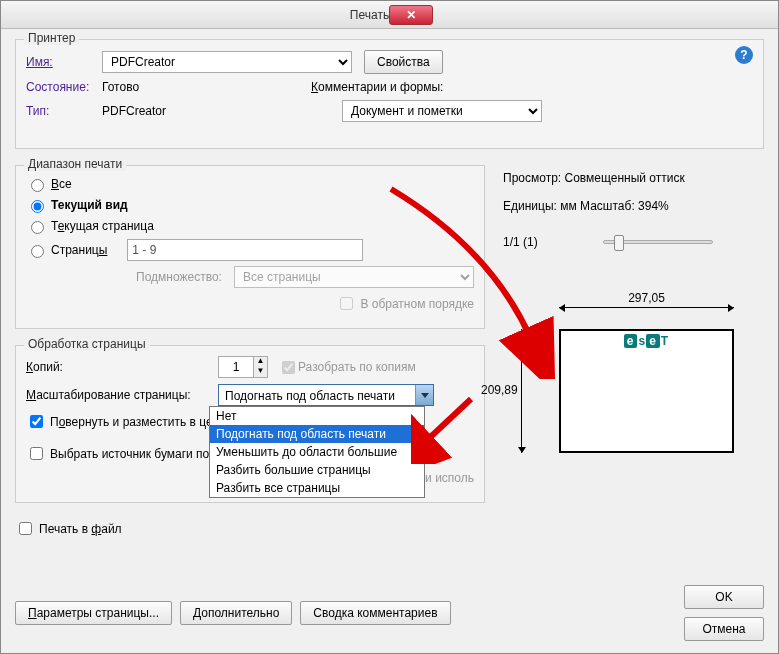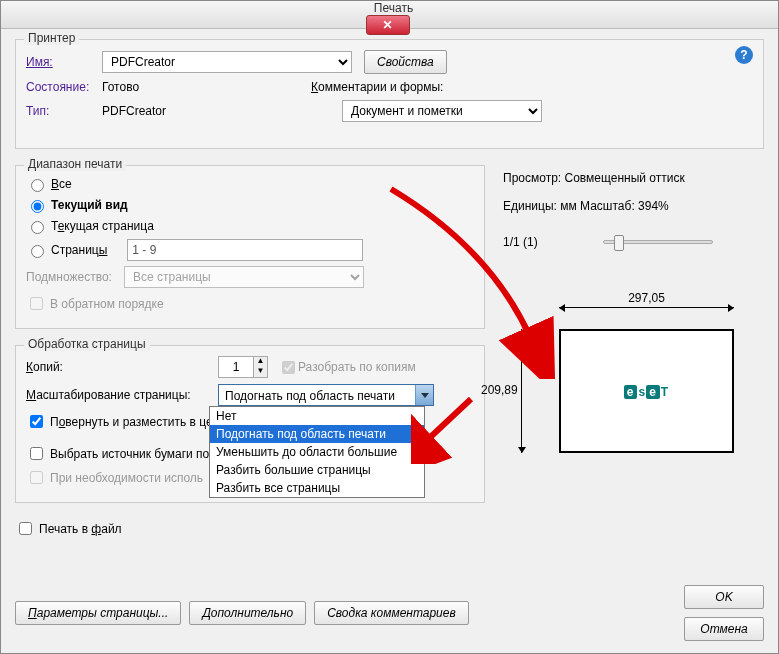--- a/index.html
+++ b/index.html
@@ -1,39 +1,39 @@
 <!DOCTYPE html>
 <html><head>
 <meta charset="utf-8">
 <style>
   * { box-sizing: border-box; font-family: "Segoe UI", Tahoma, sans-serif; font-size: 12px; }
   body { margin: 0; background: #f0f0f0; width: 779px; height: 654px; overflow: hidden; }
   .window { width: 779px; height: 654px; background: #f0f0f0; border: 1px solid #888; position: relative; }
-  .titlebar { height: 28px; background: linear-gradient(#f6f6f6,#e0e0e0); display: flex; align-items: center; justify-content: flex-start; border-bottom: 1px solid #bbb; flex-direction: column; }
+  .titlebar { height: 28px; background: linear-gradient(#f6f6f6,#e0e0e0); display: flex; align-items: center; justify-content: center; border-bottom: 1px solid #bbb; }
   .titlebar .title { padding-left: 8px; color: #333; }
   .close-btn { width: 44px; height: 20px; margin-right: 4px; background: linear-gradient(#e78,#c23); color: #fff; text-align: center; border-radius: 3px; border: 1px solid #933; line-height: 18px; font-weight: bold; cursor: pointer; }
   .content { padding: 10px 14px 60px 14px; height: calc(100% - 28px); position: relative; }
   .group { border: 1px solid #ccc; margin-bottom: 16px; padding: 10px 10px 10px 10px; position: relative; background: #f4f4f4; }
   .group > .legend { position: absolute; top: -9px; left: 8px; background: #f0f0f0; padding: 0 4px; color: #333; }
   .row { display: flex; align-items: center; margin-bottom: 6px; }
   .label { color: #4c1d95; width: 76px; }
   .under { text-decoration: underline; }
   select, input[type=text] { border: 1px solid #aaa; background: #fff; padding: 2px 4px; height: 22px; }
-  .btn { background: linear-gradient(#fdfdfd,#e5e5e5); border: 1px solid #999; height: 24px; padding: 0 12px; cursor: pointer; border-radius: 2px; font-style: italic; }
+  .btn { background: linear-gradient(#fdfdfd,#e5e5e5); border: 1px solid #999; height: 24px; padding: 0 12px; cursor: pointer; border-radius: 2px; }
   .help-icon { width: 18px; height: 18px; border-radius: 50%; background: #2c7cd1; color: #fff; text-align: center; line-height: 18px; font-weight: bold; position: absolute; right: 10px; top: 6px; cursor: pointer; }
   .two-col { display: flex; gap: 10px; }
   .left-col { flex: 0 0 470px; }
   .right-col { flex: 1; padding: 6px 4px 4px 8px; position: relative; }
   .radio-row, .check-row { display: flex; align-items: center; gap: 4px; margin-bottom: 5px; }
   .bold { font-weight: bold; }
-  .disabled { color: #999; }
+  .disabled { color: #999; justify-content: flex-end; }
   .dropdown-open { position: absolute; z-index: 50; background: #fff; border: 1px solid #777; width: 216px; }
   .dropdown-open .opt { padding: 2px 6px; cursor: pointer; }
   .dropdown-open .opt.sel { background: #1e6fd6; color: #fff; }
-  .preview-box { border: 2px solid #000; width: 175px; height: 124px; background: #fff; position: relative; display: flex; align-items: center; justify-content: center; }
+  .preview-box { border: 2px solid #000; width: 175px; height: 124px; background: #fff; position: relative; display: flex; align-items: flex-start; justify-content: center; }
   .eset-logo { font-weight: bold; font-size: 16px; color: #0a7a7a; letter-spacing: 1px; position: relative; }
   .eset-logo .e2 { display: inline-block; background: #0a7a7a; color: #fff; padding: 0 3px; border-radius: 2px; margin-right: 1px; }
   .arrow { position: absolute; z-index: 60; pointer-events: none; }
   .dim-line { border-top: 1px solid #000; position: relative; }
   .dim-line::before, .dim-line::after { content: ''; position: absolute; top: -4px; width: 0; height: 0; border-top: 4px solid transparent; border-bottom: 4px solid transparent; }
   .dim-line::before { left: 0; border-right: 6px solid #000; }
   .dim-line::after { right: 0; border-left: 6px solid #000; }
   .dim-line-v { border-left: 1px solid #000; position: relative; }
   .dim-line-v::before, .dim-line-v::after { content: ''; position: absolute; left: -4px; width: 0; height: 0; border-left: 4px solid transparent; border-right: 4px solid transparent; }
   .dim-line-v::before { top: 0; border-bottom: 6px solid #000; }

